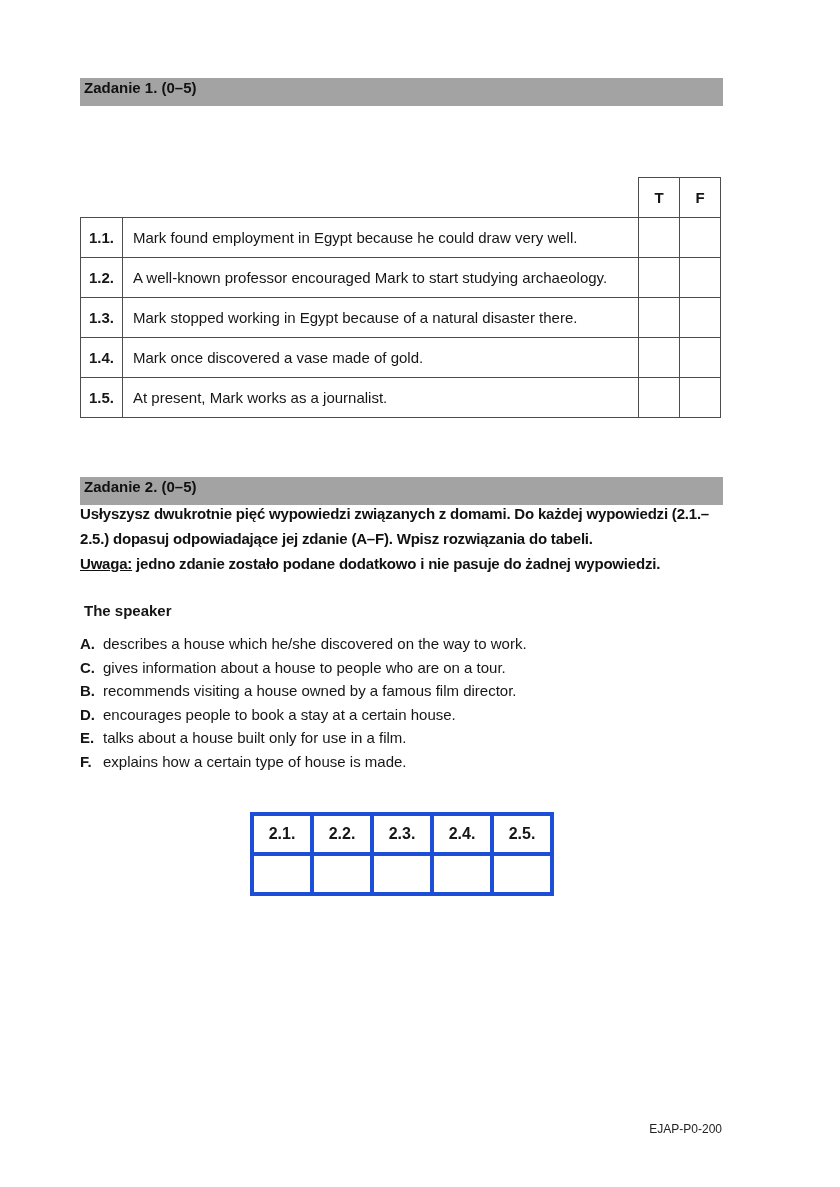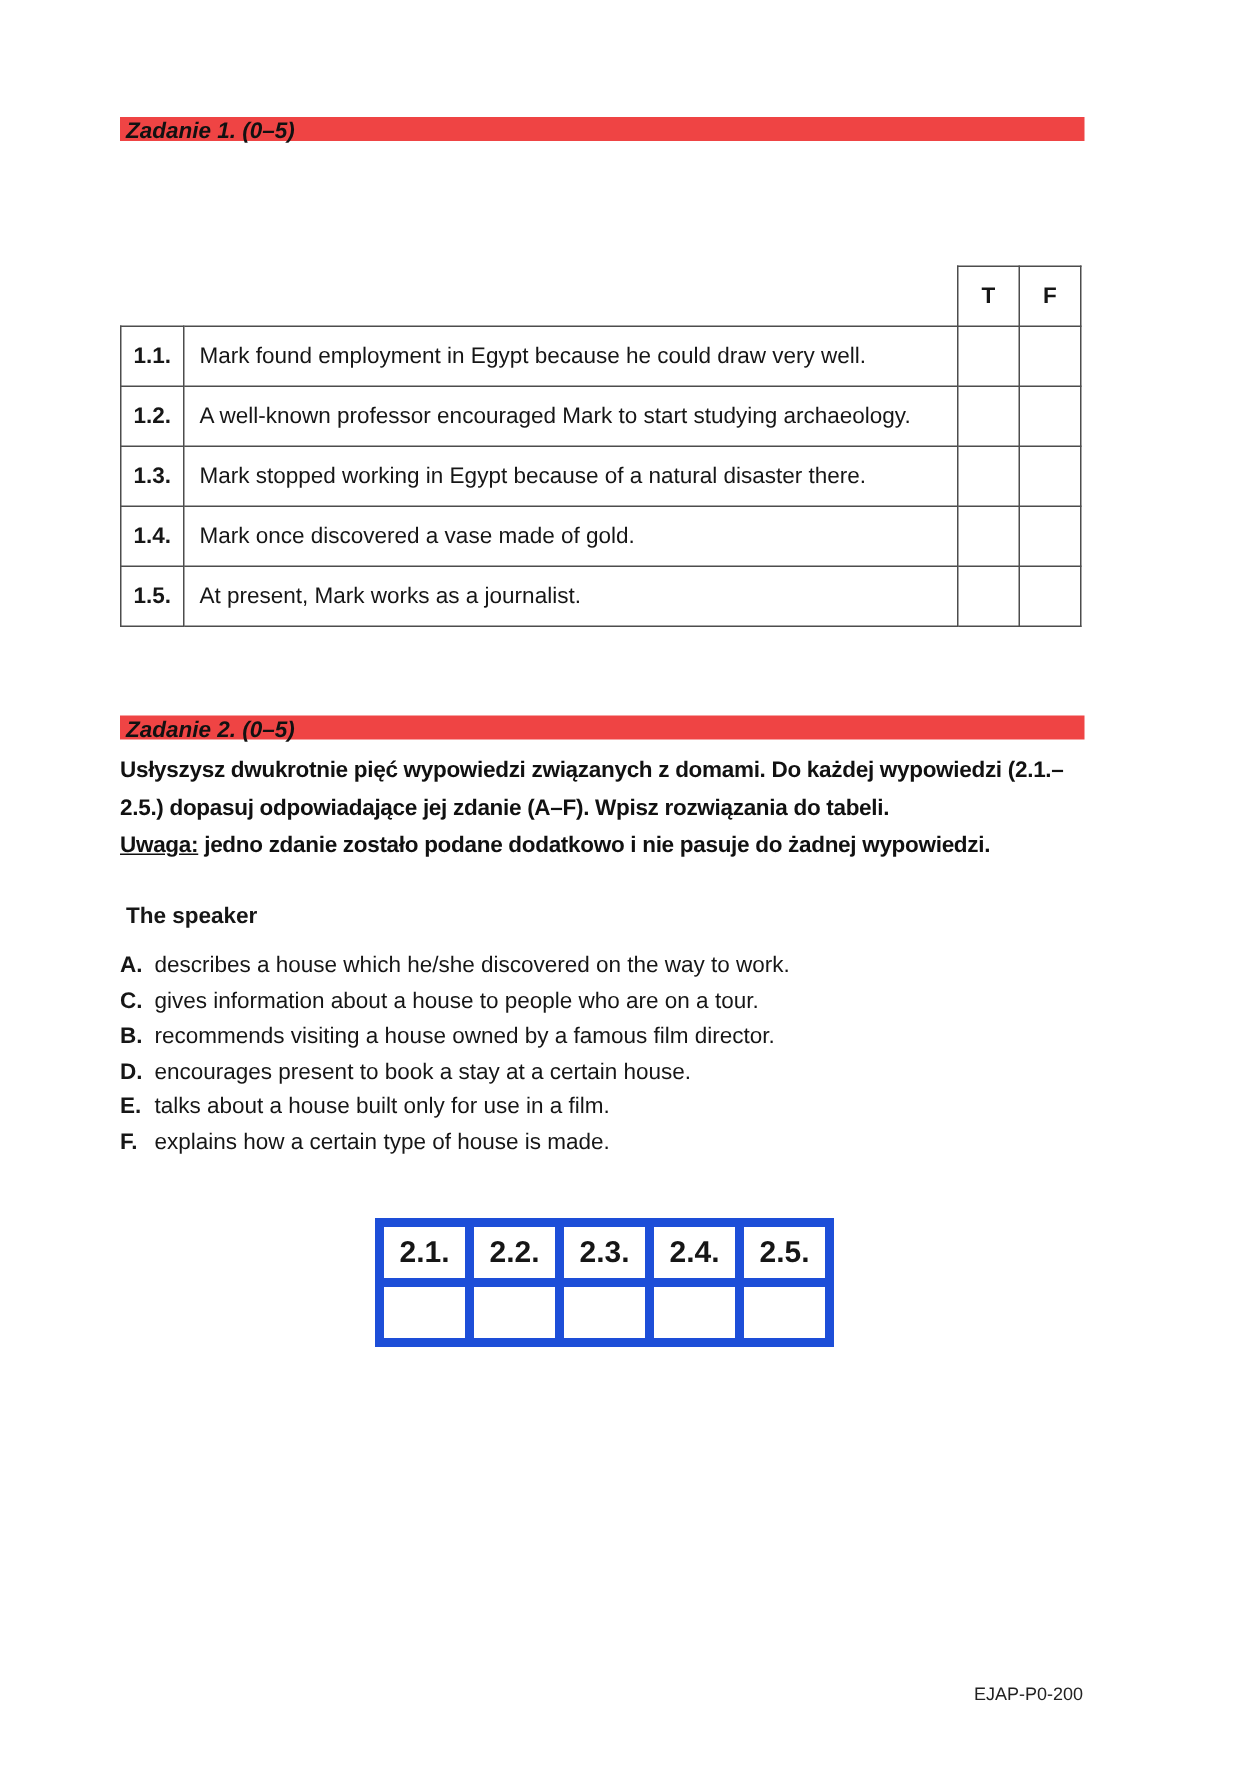--- a/index.html
+++ b/index.html
@@ -13,28 +13,27 @@
     color: #161616;
     margin: 0 auto;
     overflow: hidden;
   }
   .abs { position: absolute; }
 
   
   .task-bar {
     left: 80px;
     width: 643px;
-    height: 16px;
-    background: #ef4444;
+    height: 28px;
+    background: #a3a3a3;
     font-size: 15px;
     font-weight: bold;
     line-height: 20px;
     padding-left: 4px;
     color: #111;
-    font-style: italic;
   }
 
   
   .instructions {
     left: 80px;
     width: 643px;
     font-size: 15px;
     font-weight: bold;
     line-height: 25px;
     letter-spacing: -0.2px;
@@ -53,21 +52,21 @@
   .t1-table td.num-cell { text-align: center; font-weight: bold; }
   .t1-table td.stmt-cell { padding-left: 10px; text-align: left; margin-left: 32px; }
 
   
   .speaker-title { left: 84px; font-size: 15px; font-weight: bold; text-align: center; }
   .options { left: 80px; width: 643px; font-size: 15px; line-height: 23.5px; }
   .option-letter { display: inline-block; width: 23px; font-weight: bold; }
 
   
   .t2-table { left: 250px; top: 812px; width: 302px; }
-  .t2-table td { border: 6px solid #1d4ed8; width: 60px; height: 40px; text-align: center; font-size: 20px; }
+  .t2-table td { border: 4px solid #1d4ed8; width: 60px; height: 40px; text-align: center; font-size: 16px; }
   .t2-table td.hdr { font-weight: bold; }
 
   
   .footer-page { left: 80px; top: 1117px; width: 640px; text-align: center; font-size: 15px; color: #222; }
   .footer-code { right: 118px; top: 1122px; font-size: 12px; color: #222; }
 </style>
 </head>
 <body>
 
 <div class="page">
@@ -134,21 +133,21 @@
     <div>
       <span class="option-letter">A.</span><span>describes a house which he/she discovered on the way to work.</span>
     </div>
     <div>
       <span class="option-letter">C.</span><span>gives information about a house to people who are on a tour.</span>
     </div>
     <div>
       <span class="option-letter">B.</span><span>recommends visiting a house owned by a famous film director.</span>
     </div>
     <div>
-      <span class="option-letter">D.</span><span>encourages present to book a stay at a certain house.</span>
+      <span class="option-letter">D.</span><span>encourages people to book a stay at a certain house.</span>
     </div>
     <div>
       <span class="option-letter">E.</span><span>talks about a house built only for use in a film.</span>
     </div>
     <div>
       <span class="option-letter">F.</span><span>explains how a certain type of house is made.</span>
     </div>
   </div>
 
   <table class="abs t2-table">

